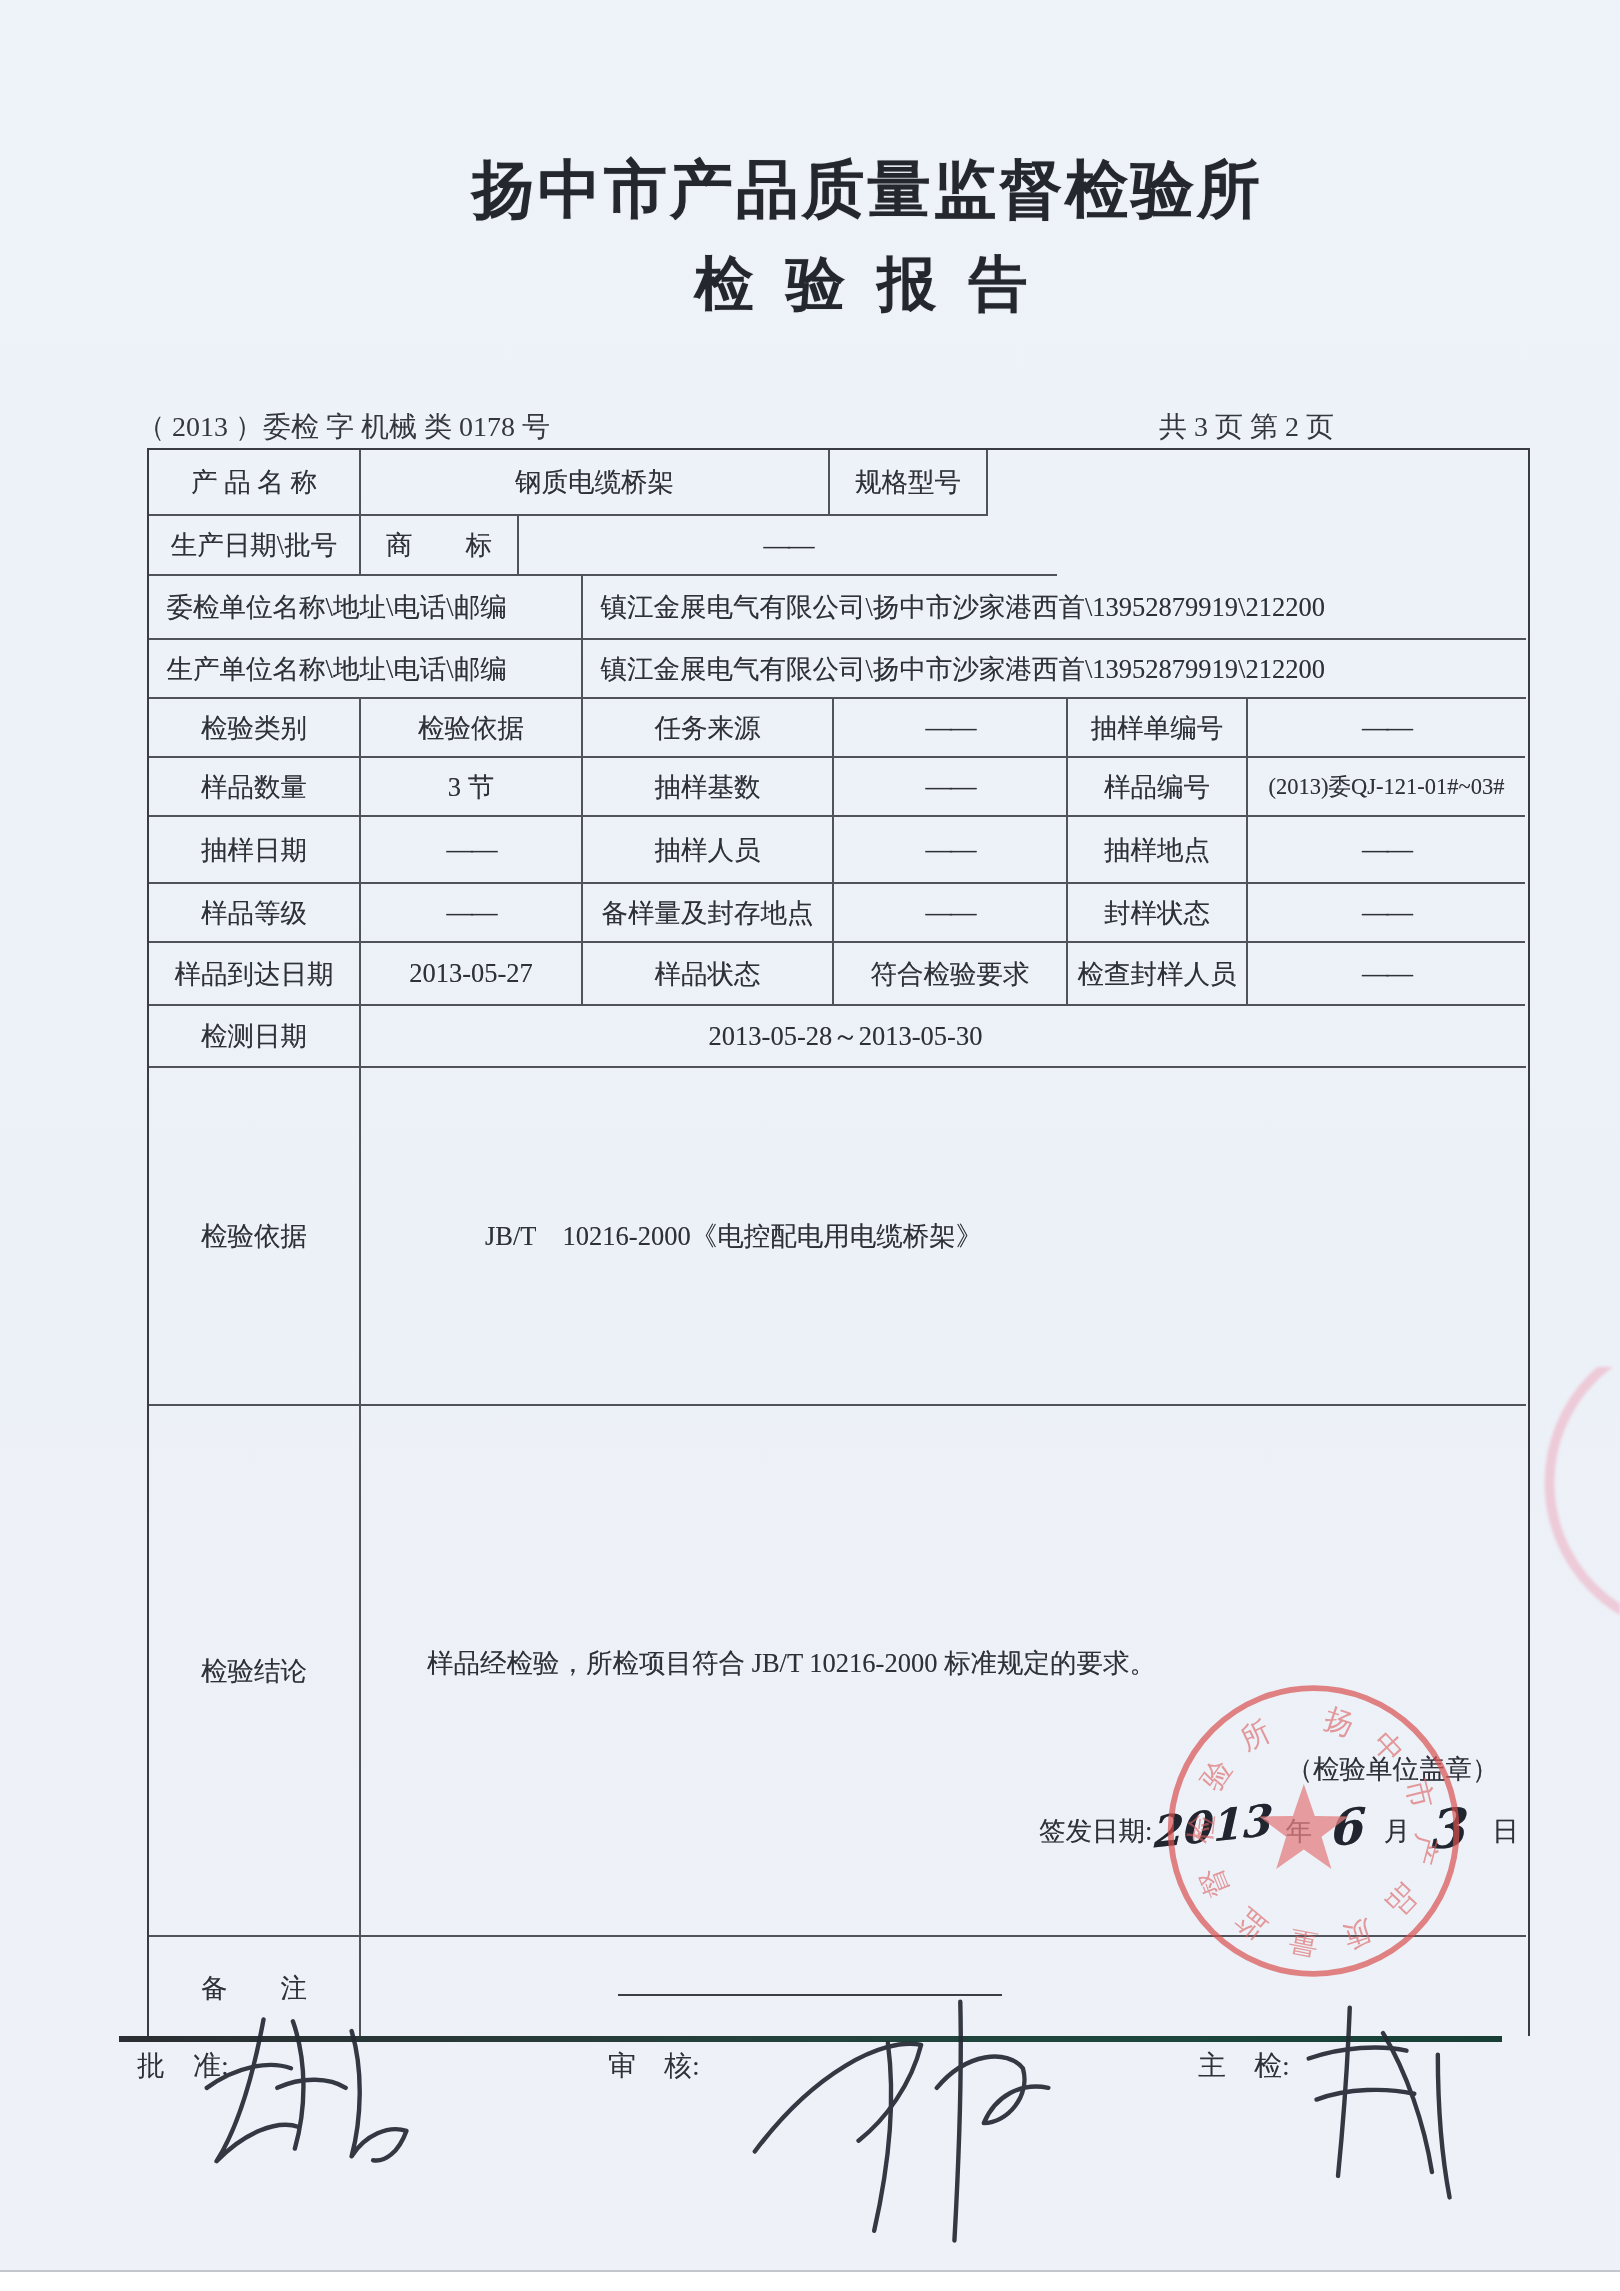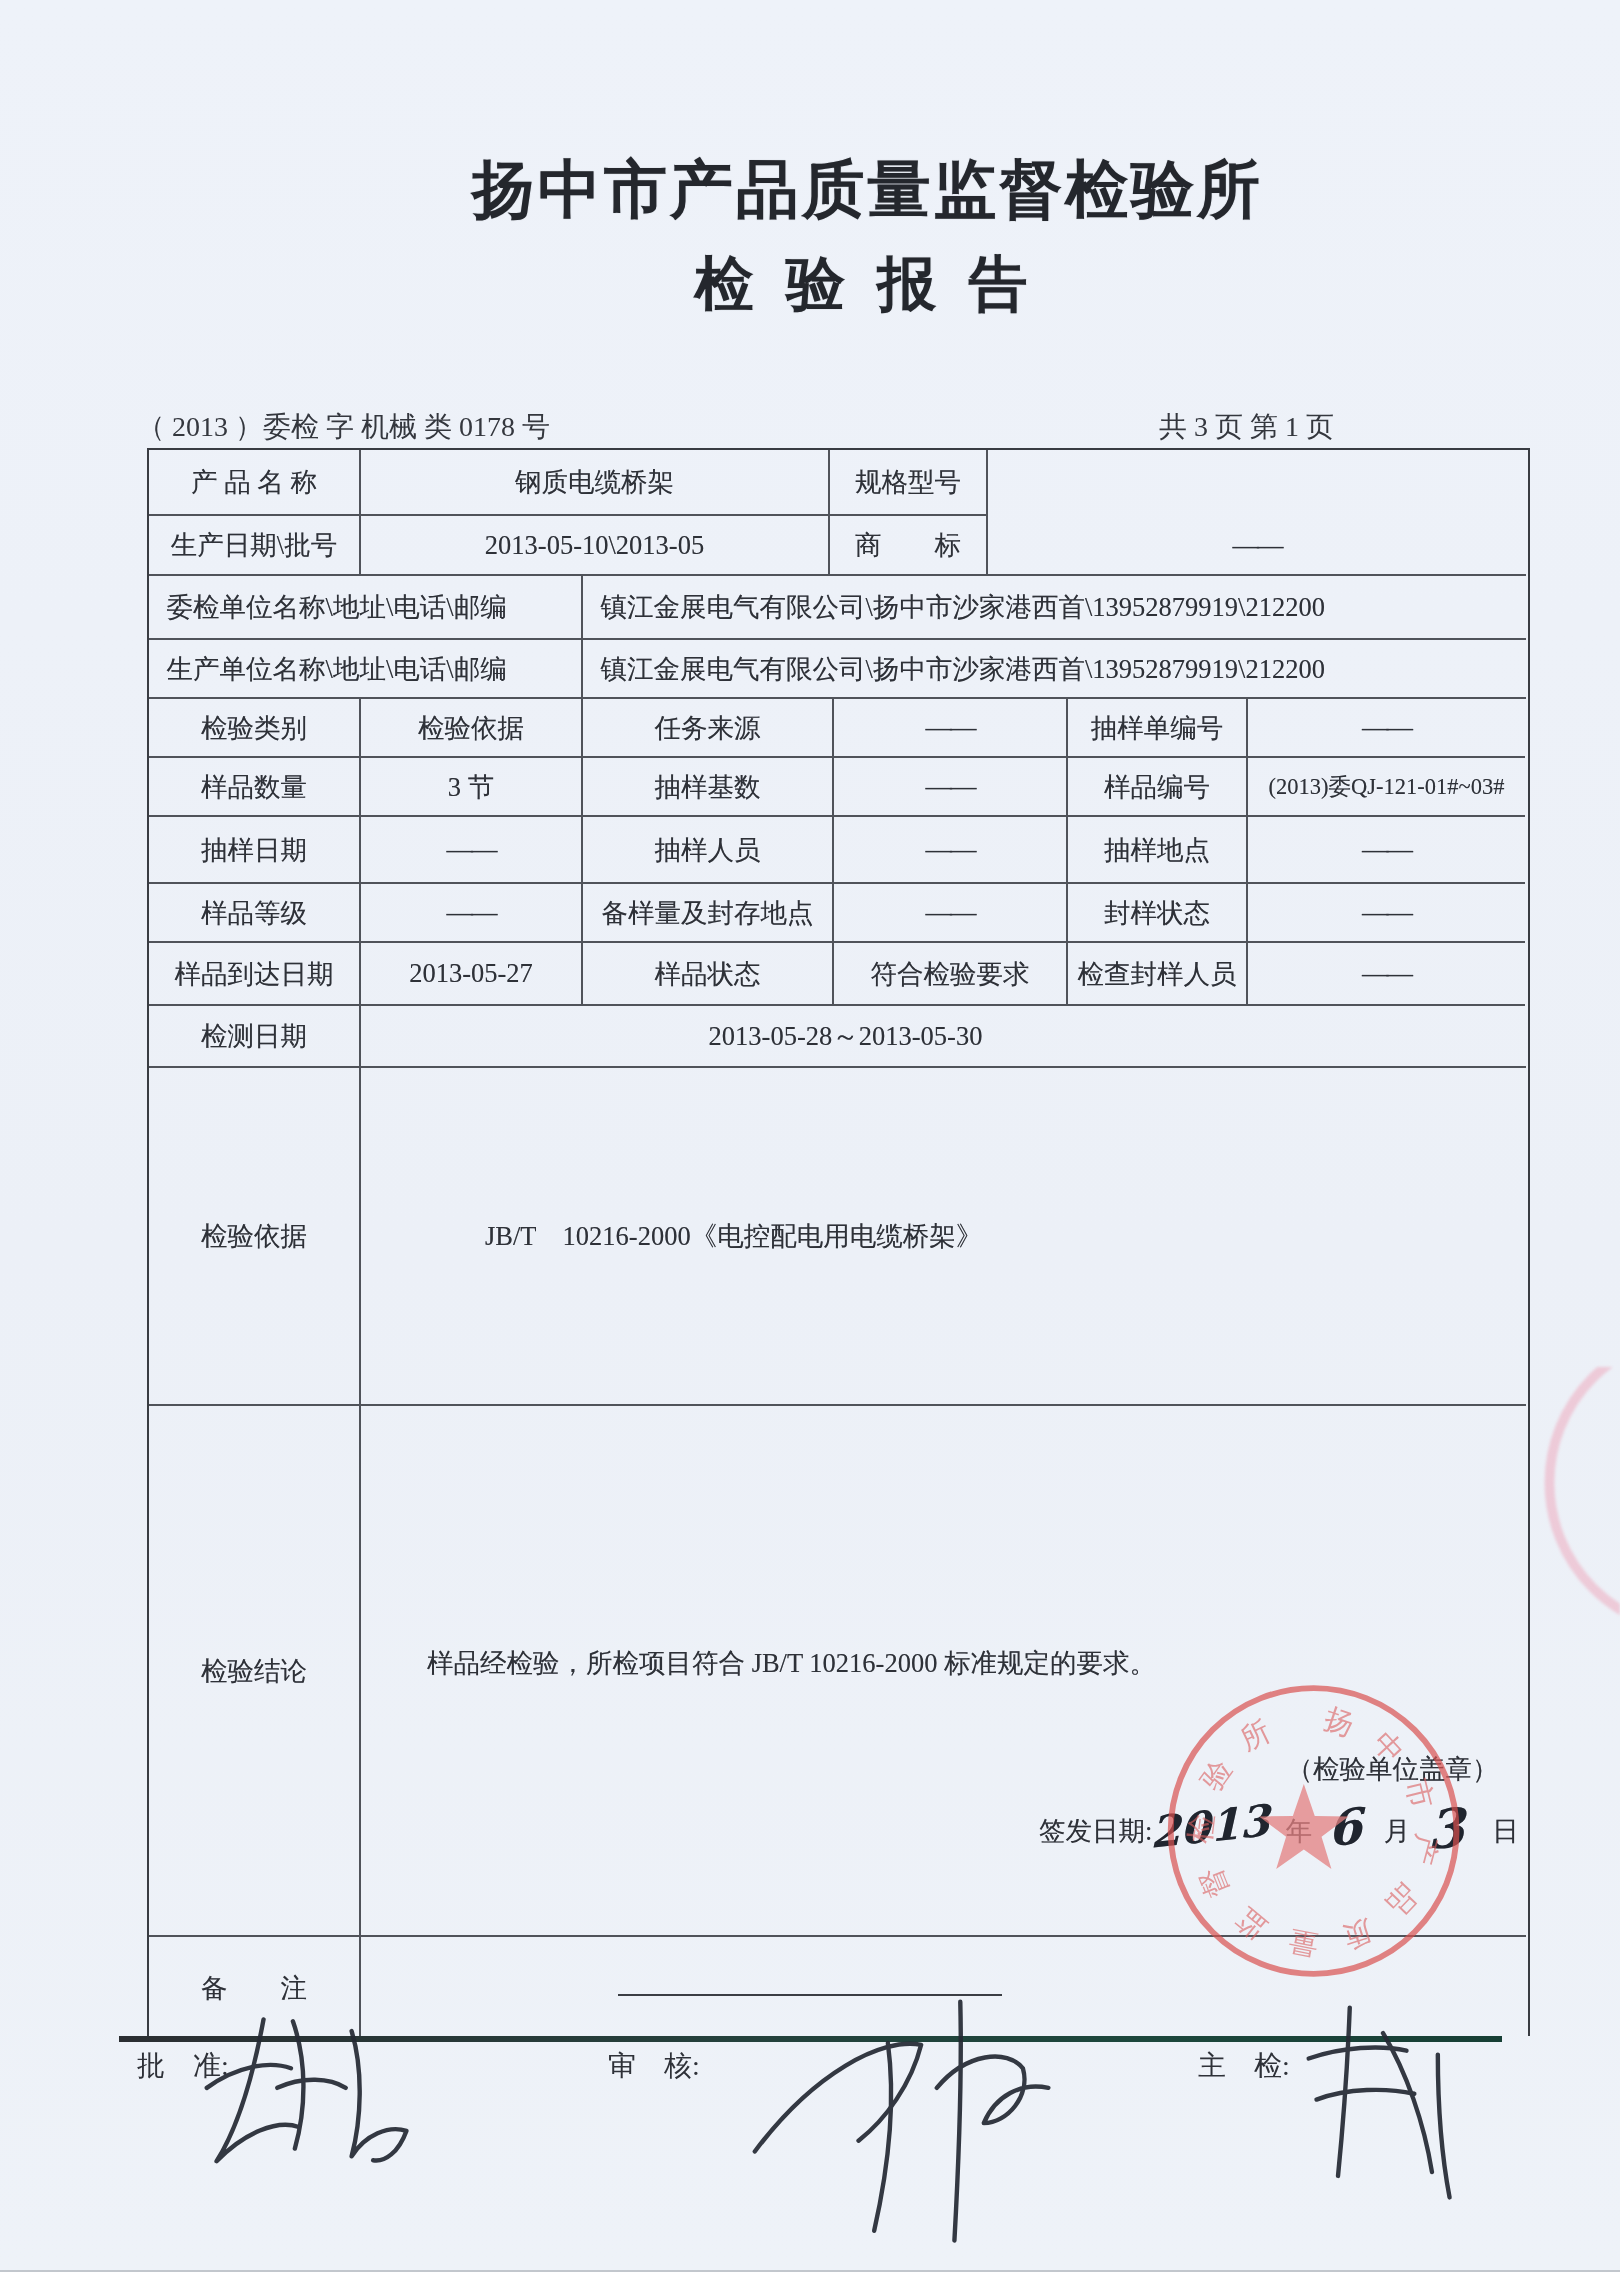--- a/index.html
+++ b/index.html
@@ -49,33 +49,32 @@
   .sig-svg{left:59px;top:1990px;width:1509px;height:274px;}
 </style>
 </head>
 <body>
 
 <div class="page">
 
   <div class="abs org-title">扬中市产品质量监督检验所</div>
   <div class="abs report-title">检 验 报 告</div>
   <div class="abs meta-no">（ 2013 ）委检 字 机械 类 0178 号</div>
-  <div class="abs meta-pages">共 3 页 第 1 页</div>
+  <div class="abs meta-pages">共 3 页 第 2 页</div>
 
   <div class="abs tbl">
 
     <div class="tr" style="height:66px">
       <div class="td" style="width:212px">产 品 名 称</div>
       <div class="td" style="width:469px">钢质电缆桥架</div>
       <div class="td" style="width:158px">规格型号</div>
     </div>
 
     <div class="tr" style="height:60px">
       <div class="td" style="width:212px">生产日期\批号</div>
-      <div class="td" style="width:469px">2013-05-10\2013-05</div>
       <div class="td" style="width:158px">商　　标</div>
       <div class="td last dash" style="width:538px">——</div>
     </div>
 
     <div class="tr" style="height:64px">
       <div class="td left" style="width:434px">委检单位名称\地址\电话\邮编</div>
       <div class="td last left" style="width:943px">镇江金展电气有限公司\扬中市沙家港西首\13952879919\212200</div>
     </div>
 
     <div class="tr" style="height:59px">

